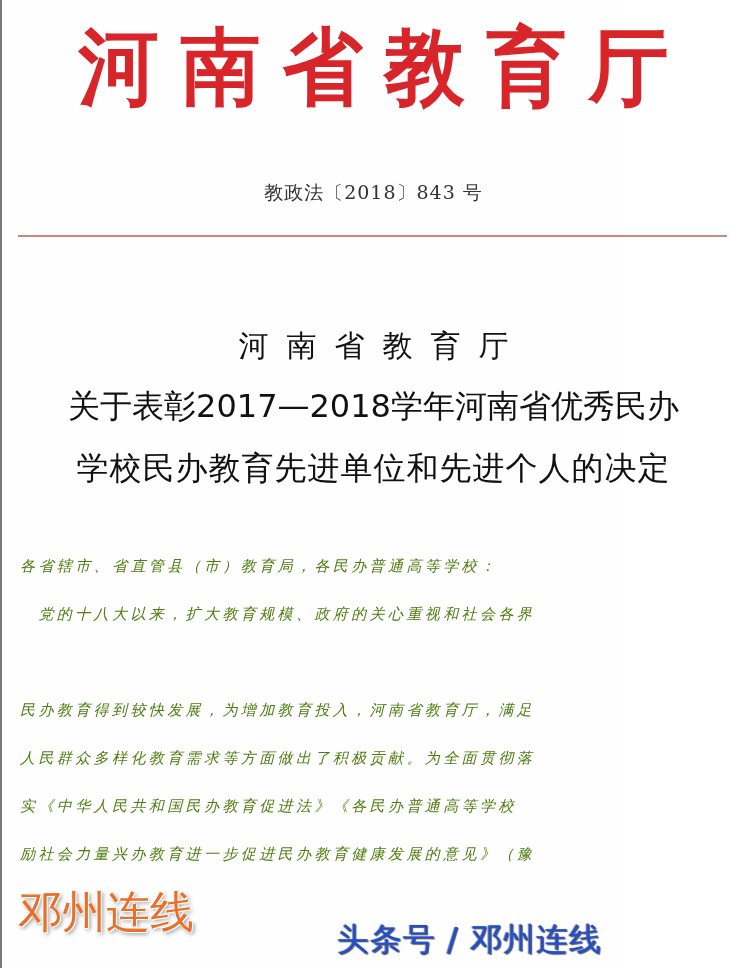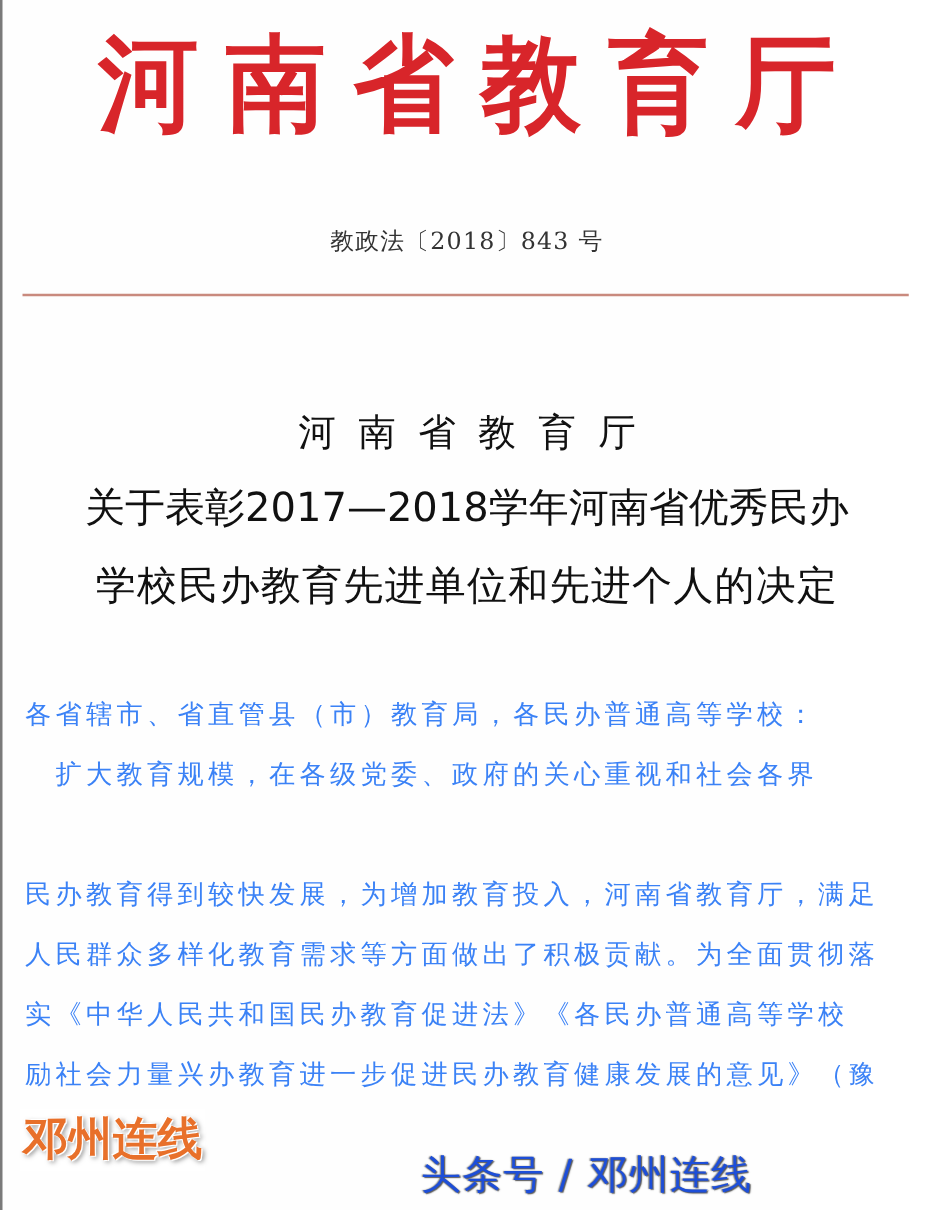--- a/index.html
+++ b/index.html
@@ -28,27 +28,27 @@
     background: #c98a7e;
   }
   .title {
     position: absolute; left: 0; width: 743px; text-align: center; color: #111;
     font-family: "DejaVu Sans", "Liberation Sans", sans-serif; font-weight: normal;
   }
   .title-l1 { top: 326px; font-size: 30px; letter-spacing: 18px; padding-left: 18px; box-sizing: border-box; }
   .title-l2 { top: 385px; font-size: 32px; letter-spacing: 0px; }
   .title-l3 { top: 447px; font-size: 32px; letter-spacing: 1px; }
   .body-line {
-    position: absolute; left: 18px; width: 708px; color: #3b82f6;
-    font-size: 21px; letter-spacing: 3.4px; white-space: nowrap; overflow: hidden;
+    position: absolute; left: 18px; width: 708px; color: #4d7c0f;
+    font-size: 15px; letter-spacing: 3.4px; white-space: nowrap; overflow: hidden; font-style: italic;
   }
   .wm-orange {
     position: absolute; left: 14px; top: 887px;
     font-family: "DejaVu Sans", "Liberation Sans", sans-serif;
-    font-size: 36px; font-weight: bold; color: #e8702a;
+    font-size: 44px; font-weight: normal; color: #e8702a;
     text-shadow: 0 0 3px #fff, 1px 1px 0 #fff, -1px -1px 0 #fff, 2px 2px 4px rgba(0,0,0,0.5);
     background: rgba(255,255,255,0.7);
     padding: 0 2px; line-height: 50px;
   }
   .wm-gray {
     position: absolute; right: 22px; top: 918px;
     font-family: "DejaVu Sans", "Liberation Sans", sans-serif;
     font-size: 32px; color: #1d4ed8;
     text-shadow: 1px 1px 1px #555, -1px 0 1px #888;
     letter-spacing: 1px;
@@ -60,21 +60,21 @@
 <div class="page">
   <div class="agency-header">河南省教育厅</div>
   <div class="doc-number">教政法〔2018〕843 号</div>
   <div class="divider"></div>
 
   <div class="title title-l1">河南省教育厅</div>
   <div class="title title-l2">关于表彰2017—2018学年河南省优秀民办</div>
   <div class="title title-l3">学校民办教育先进单位和先进个人的决定</div>
 
   <div class="body-line" style="top:557px">各省辖市、省直管县（市）教育局，各民办普通高等学校：</div>
-  <div class="body-line" style="top:605px">　扩大教育规模，在各级党委、政府的关心重视和社会各界</div>
+  <div class="body-line" style="top:605px">　党的十八大以来，扩大教育规模、政府的关心重视和社会各界</div>
   <div class="body-line" style="top:701px">民办教育得到较快发展，为增加教育投入，河南省教育厅，满足</div>
   <div class="body-line" style="top:749px">人民群众多样化教育需求等方面做出了积极贡献。为全面贯彻落</div>
   <div class="body-line" style="top:797px">实《中华人民共和国民办教育促进法》《各民办普通高等学校</div>
   <div class="body-line" style="top:845px">励社会力量兴办教育进一步促进民办教育健康发展的意见》（豫</div>
 
   <div class="wm-orange">邓州连线</div>
   <div class="wm-gray">头条号 / 邓州连线</div>
 </div>
 
 </body></html>

